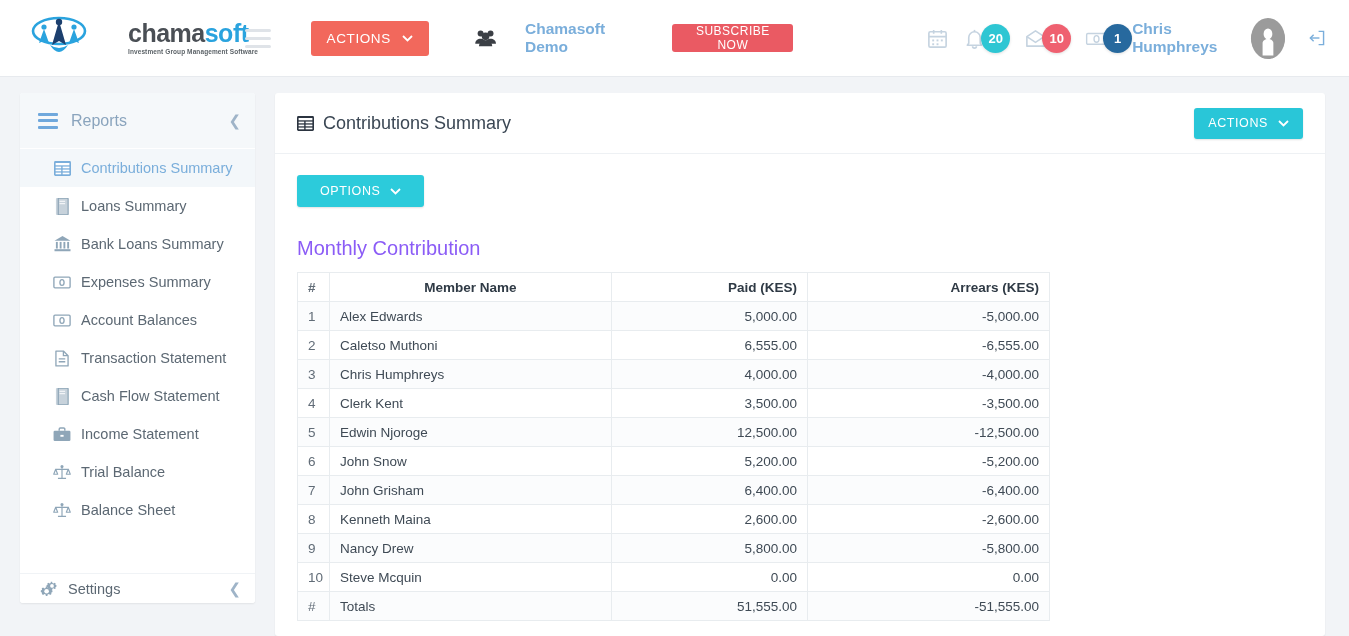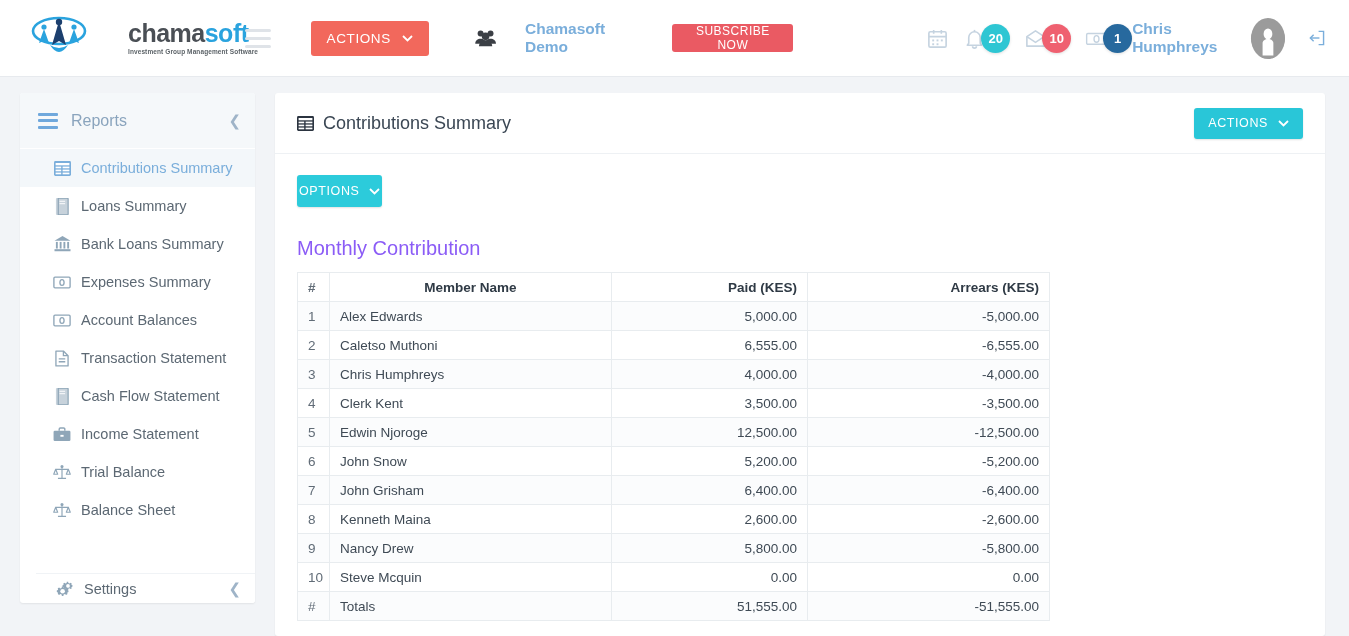--- a/index.html
+++ b/index.html
@@ -119,21 +119,21 @@
   }
   .side-item.active { background: #f3f7fa; color: #7aaedb; }
   .side-ico {
     width: 18px; height: 18px; margin-right: 10px;
     flex: none; color: #8fa6b8;
     display: flex; align-items: center; justify-content: center;
   }
   .side-item.active .side-ico { color: #7aaedb; }
 
   #sidebar-foot {
-    position: absolute; bottom: 0; left: 16px; right: 0;
+    position: absolute; bottom: 0; left: 0; right: 0;
     height: 30px; background: #fff;
     display: flex; align-items: center;
     padding: 0 14px 0 20px;
     border-top: 1px solid #f0f3f6;
   }
   #settings-label { font-size: 14.5px; color: #5c6873; margin-left: 9px; flex: 1; }
 
   
   #panel {
     position: absolute; left: 275px; top: 93px;
@@ -152,21 +152,21 @@
     background: #29c6d8; color: #fff; border: none; border-radius: 3px;
     height: 31px; padding: 0 14px;
     font-size: 12.5px; letter-spacing: 0.6px; cursor: pointer;
     display: flex; align-items: center; gap: 10px;
     box-shadow: 0 1px 2px rgba(0,0,0,.12);
     font-family: "Liberation Sans", sans-serif;
   }
   #panel-body { padding: 21px 22px 0 22px; }
   .btn-options {
     background: #2ccbdb; color: #fff; border: none; border-radius: 3px;
-    height: 32px; padding: 0 2px;
+    height: 32px; padding: 0 23px;
     font-size: 12.5px; letter-spacing: 0.6px; cursor: pointer;
     display: flex; align-items: center; gap: 10px;
     box-shadow: 0 1px 2px rgba(0,0,0,.12);
     font-family: "Liberation Sans", sans-serif;
   }
   #section-title {
     margin-top: 30px; margin-bottom: 12px;
     font-size: 20px; color: #8b5cf6; font-weight: normal;
   }
 

